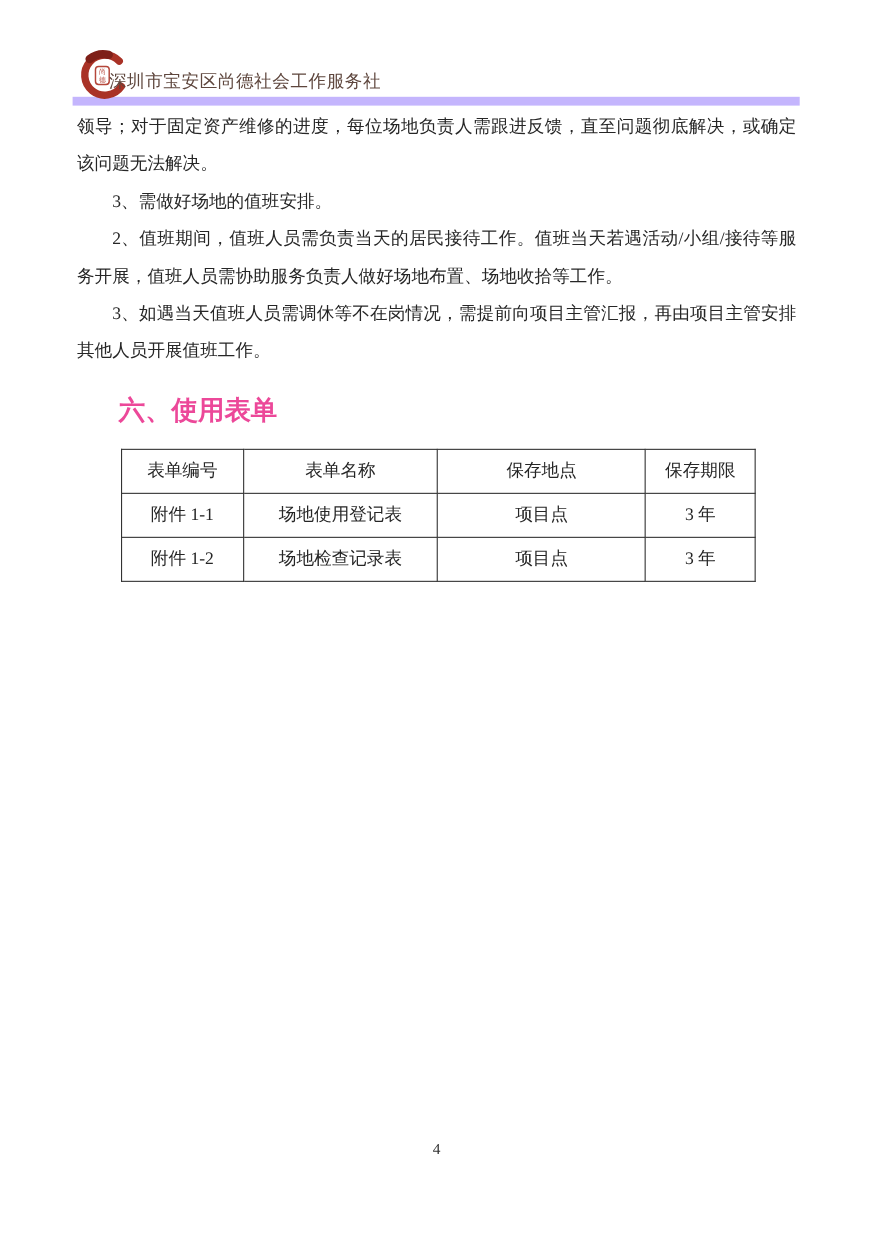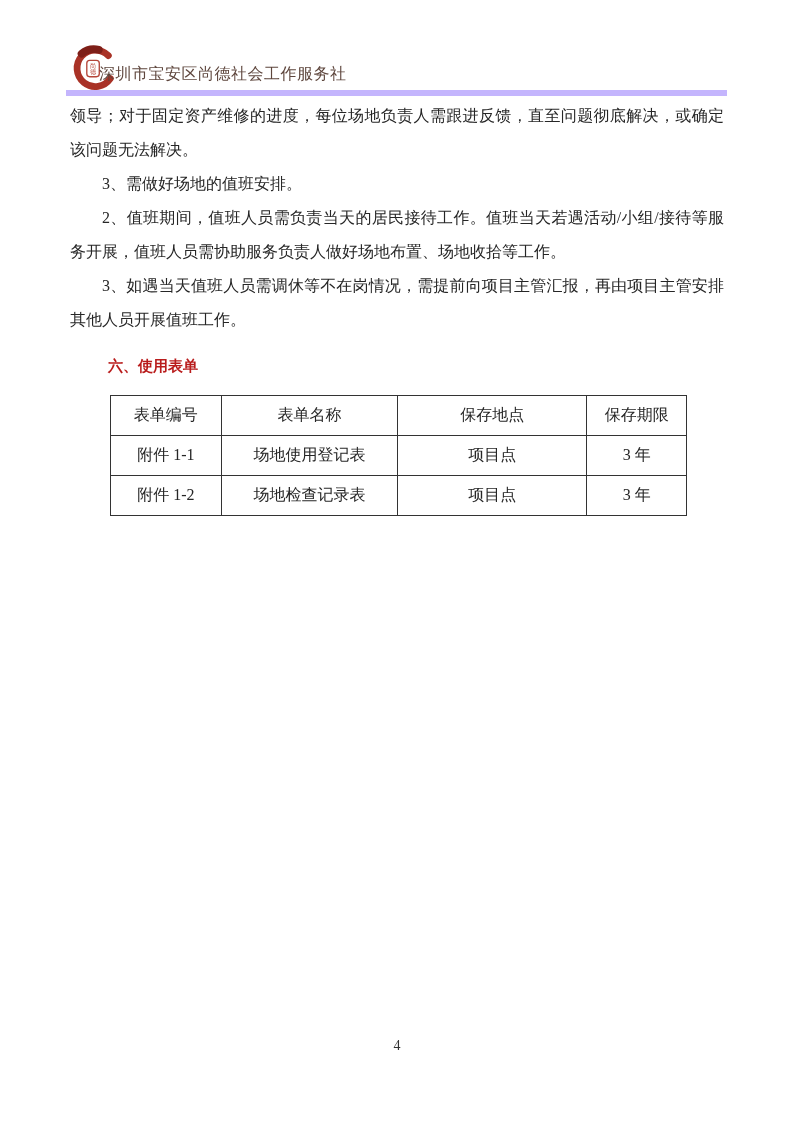--- a/index.html
+++ b/index.html
@@ -14,21 +14,21 @@
     width: 794px; height: 1123px;
     background: #ffffff;
     position: relative;
     overflow: hidden;
   }
   
   .header {
     position: absolute;
     left: 66px; right: 67px; top: 0;
     height: 96px;
-    border-bottom: 6px solid #c4b5fd;
+    border-bottom: 8px solid #c4b5fd;
   }
   .logo {
     position: absolute;
     left: 4px; top: 44px;
     width: 48px; height: 52px;
   }
   .org-title {
     position: absolute;
     left: 33px; top: 64px;
     font-size: 16px;
@@ -50,25 +50,25 @@
   .para.indent { text-indent: 2em; }
   .subsection-heading {
     font-size: 16px;
     line-height: 34px;
     font-weight: bold;
     text-indent: 2em;
     margin-top: 6px;
     color: #1c1c1c;
   }
   .section-heading {
-    font-size: 15px;
+    font-size: 24px;
     font-weight: bold;
     margin-top: 20px;
     margin-left: 38px;
-    color: #b91c1c;
+    color: #ec4899;
   }
   
   table.forms-table {
     margin-top: 19px;
     margin-left: 40px;
     width: 577px;
     border-collapse: collapse;
     table-layout: fixed;
   }
   .forms-table th, .forms-table td {

